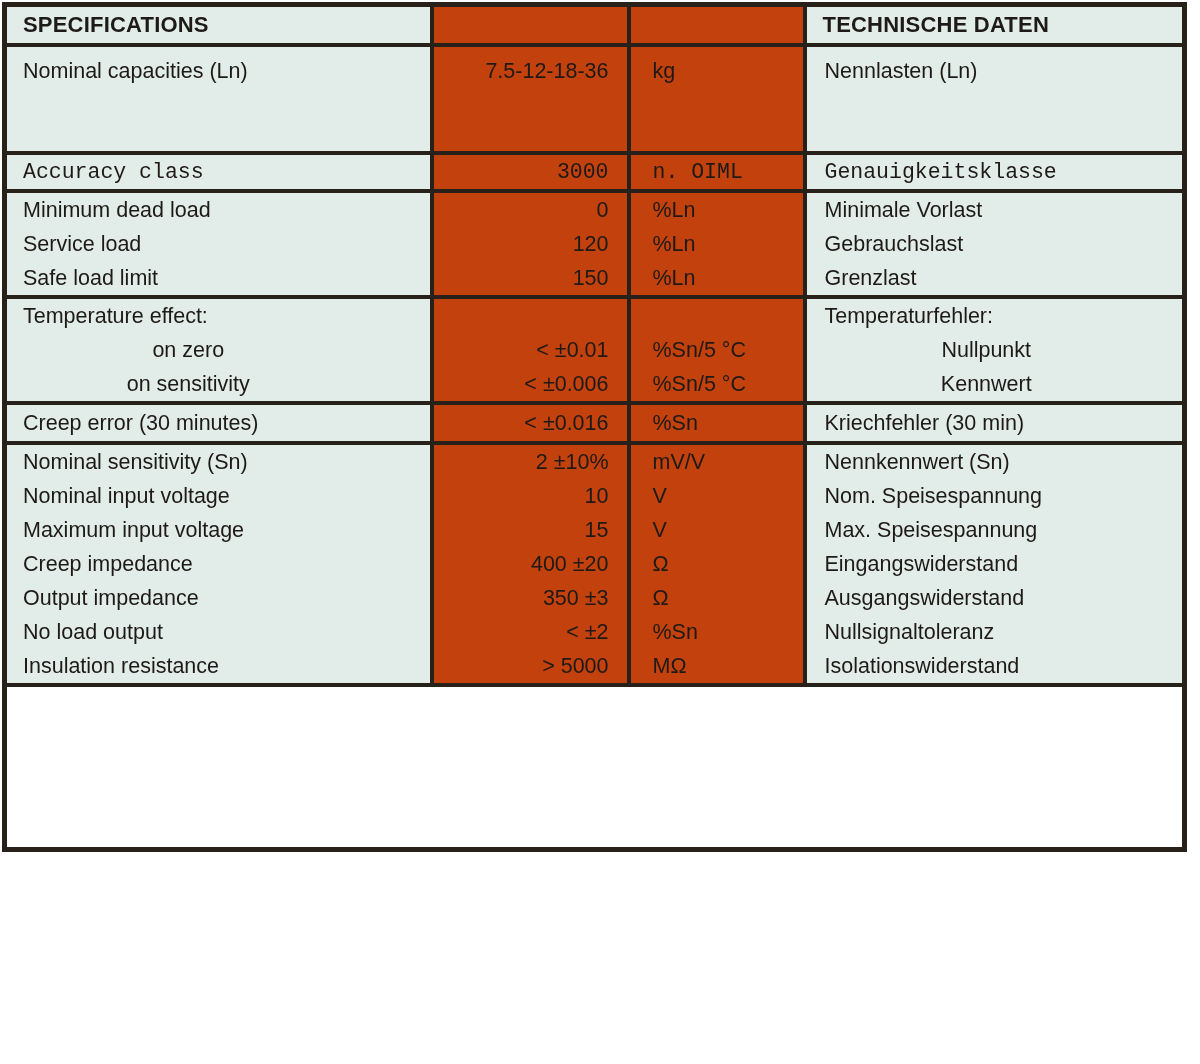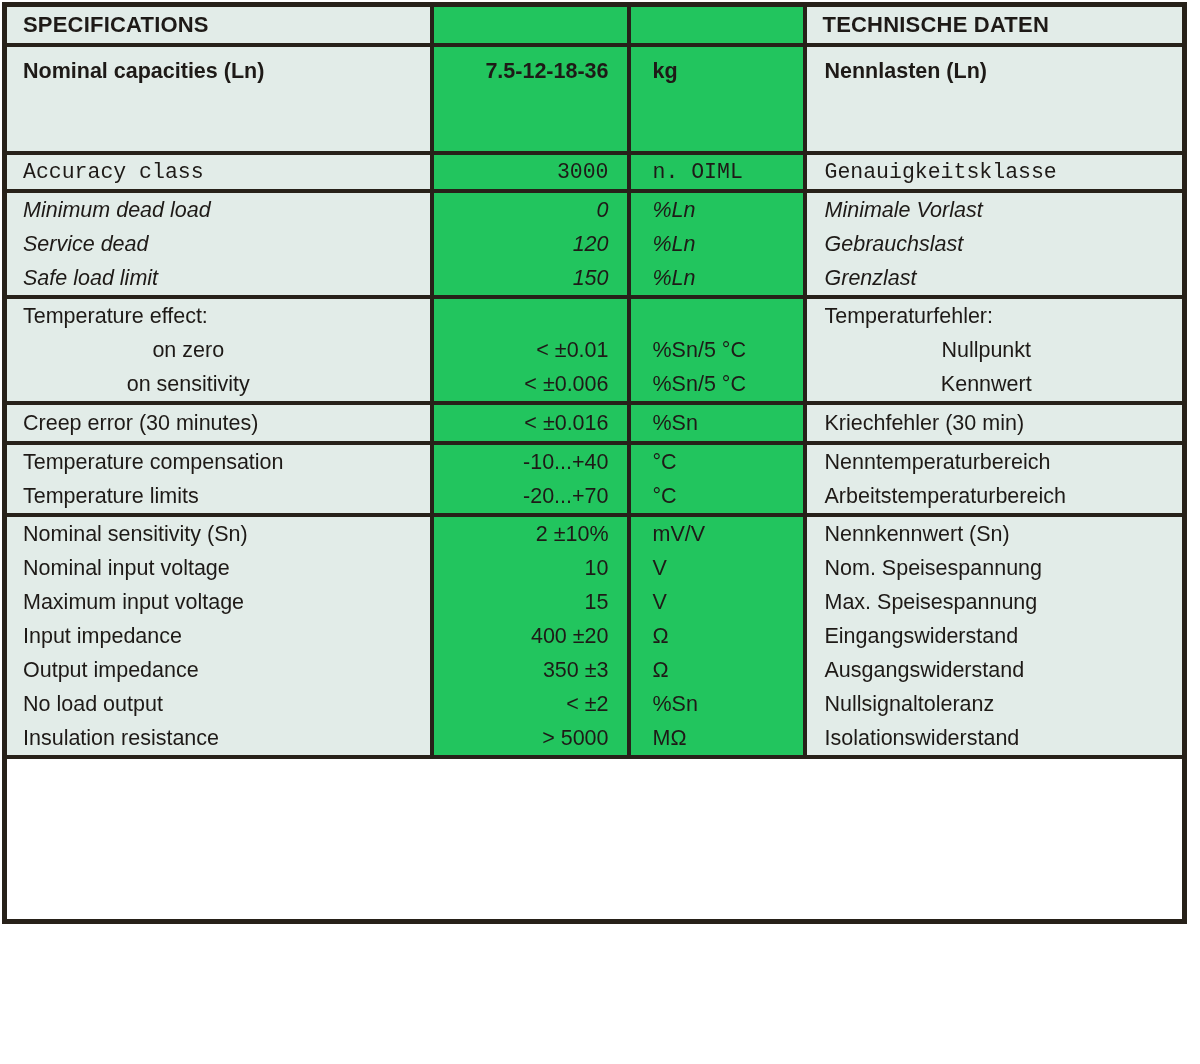--- a/index.html
+++ b/index.html
@@ -21,21 +21,21 @@
     margin: 2px 0 0 2px;
     border: 5px solid #272119;
   }
   td, th {
     border: 4px solid #272119;
     padding: 0;
     vertical-align: middle;
     overflow: hidden;
   }
   .tint  { background: #e2ece8; }
-  .white { background: #22c55e; }
+  .white { background: #c2410c; }
   th {
     font-size: 22px;
     font-weight: bold;
     text-align: left;
     padding-left: 16px;
     letter-spacing: 0.2px;
   }
   tr.header-row { height: 40px; }
   .line {
     font-size: 21.5px;
@@ -67,21 +67,21 @@
   </colgroup>
   <thead>
     <tr class="header-row">
       <th class="tint">SPECIFICATIONS</th>
       <th class="white"></th>
       <th class="white"></th>
       <th class="tint">TECHNISCHE DATEN</th>
     </tr>
   </thead>
   <tbody id="spec-rows">
-      <tr class="va-top" style="height: 108px; font-weight: bold;">
+      <tr class="va-top" style="height: 108px;">
         <td class="col-label tint">
           <div class="line">Nominal capacities (Ln)</div>
         </td>
         <td class="col-value white">
           <div class="line">7.5-12-18-36</div>
         </td>
         <td class="col-unit white">
           <div class="line">kg</div>
         </td>
         <td class="col-label-de tint">
@@ -95,24 +95,24 @@
         <td class="col-value white">
           <div class="line">3000</div>
         </td>
         <td class="col-unit white">
           <div class="line">n. OIML</div>
         </td>
         <td class="col-label-de tint">
           <div class="line">Genauigkeitsklasse</div>
         </td>
       </tr>
-      <tr style="height: 104px; font-style: italic;">
+      <tr style="height: 104px;">
         <td class="col-label tint">
           <div class="line">Minimum dead load</div>
-          <div class="line">Service dead</div>
+          <div class="line">Service load</div>
           <div class="line">Safe load limit</div>
         </td>
         <td class="col-value white">
           <div class="line">0</div>
           <div class="line">120</div>
           <div class="line">150</div>
         </td>
         <td class="col-unit white">
           <div class="line">%Ln</div>
           <div class="line">%Ln</div>
@@ -153,44 +153,26 @@
         <td class="col-value white">
           <div class="line">&lt; ±0.016</div>
         </td>
         <td class="col-unit white">
           <div class="line">%Sn</div>
         </td>
         <td class="col-label-de tint">
           <div class="line">Kriechfehler (30 min)</div>
         </td>
       </tr>
-      <tr style="height: 70px;">
-        <td class="col-label tint">
-          <div class="line">Temperature compensation</div>
-          <div class="line">Temperature limits</div>
-        </td>
-        <td class="col-value white">
-          <div class="line">-10...+40</div>
-          <div class="line">-20...+70</div>
-        </td>
-        <td class="col-unit white">
-          <div class="line">°C</div>
-          <div class="line">°C</div>
-        </td>
-        <td class="col-label-de tint">
-          <div class="line">Nenntemperaturbereich</div>
-          <div class="line">Arbeitstemperaturbereich</div>
-        </td>
-      </tr>
       <tr style="height: 236px;">
         <td class="col-label tint">
           <div class="line">Nominal sensitivity (Sn)</div>
           <div class="line">Nominal input voltage</div>
           <div class="line">Maximum input voltage</div>
-          <div class="line">Input impedance</div>
+          <div class="line">Creep impedance</div>
           <div class="line">Output impedance</div>
           <div class="line">No load output</div>
           <div class="line">Insulation resistance</div>
         </td>
         <td class="col-value white">
           <div class="line">2 ±10%</div>
           <div class="line">10</div>
           <div class="line">15</div>
           <div class="line">400 ±20</div>
           <div class="line">350 ±3</div>

